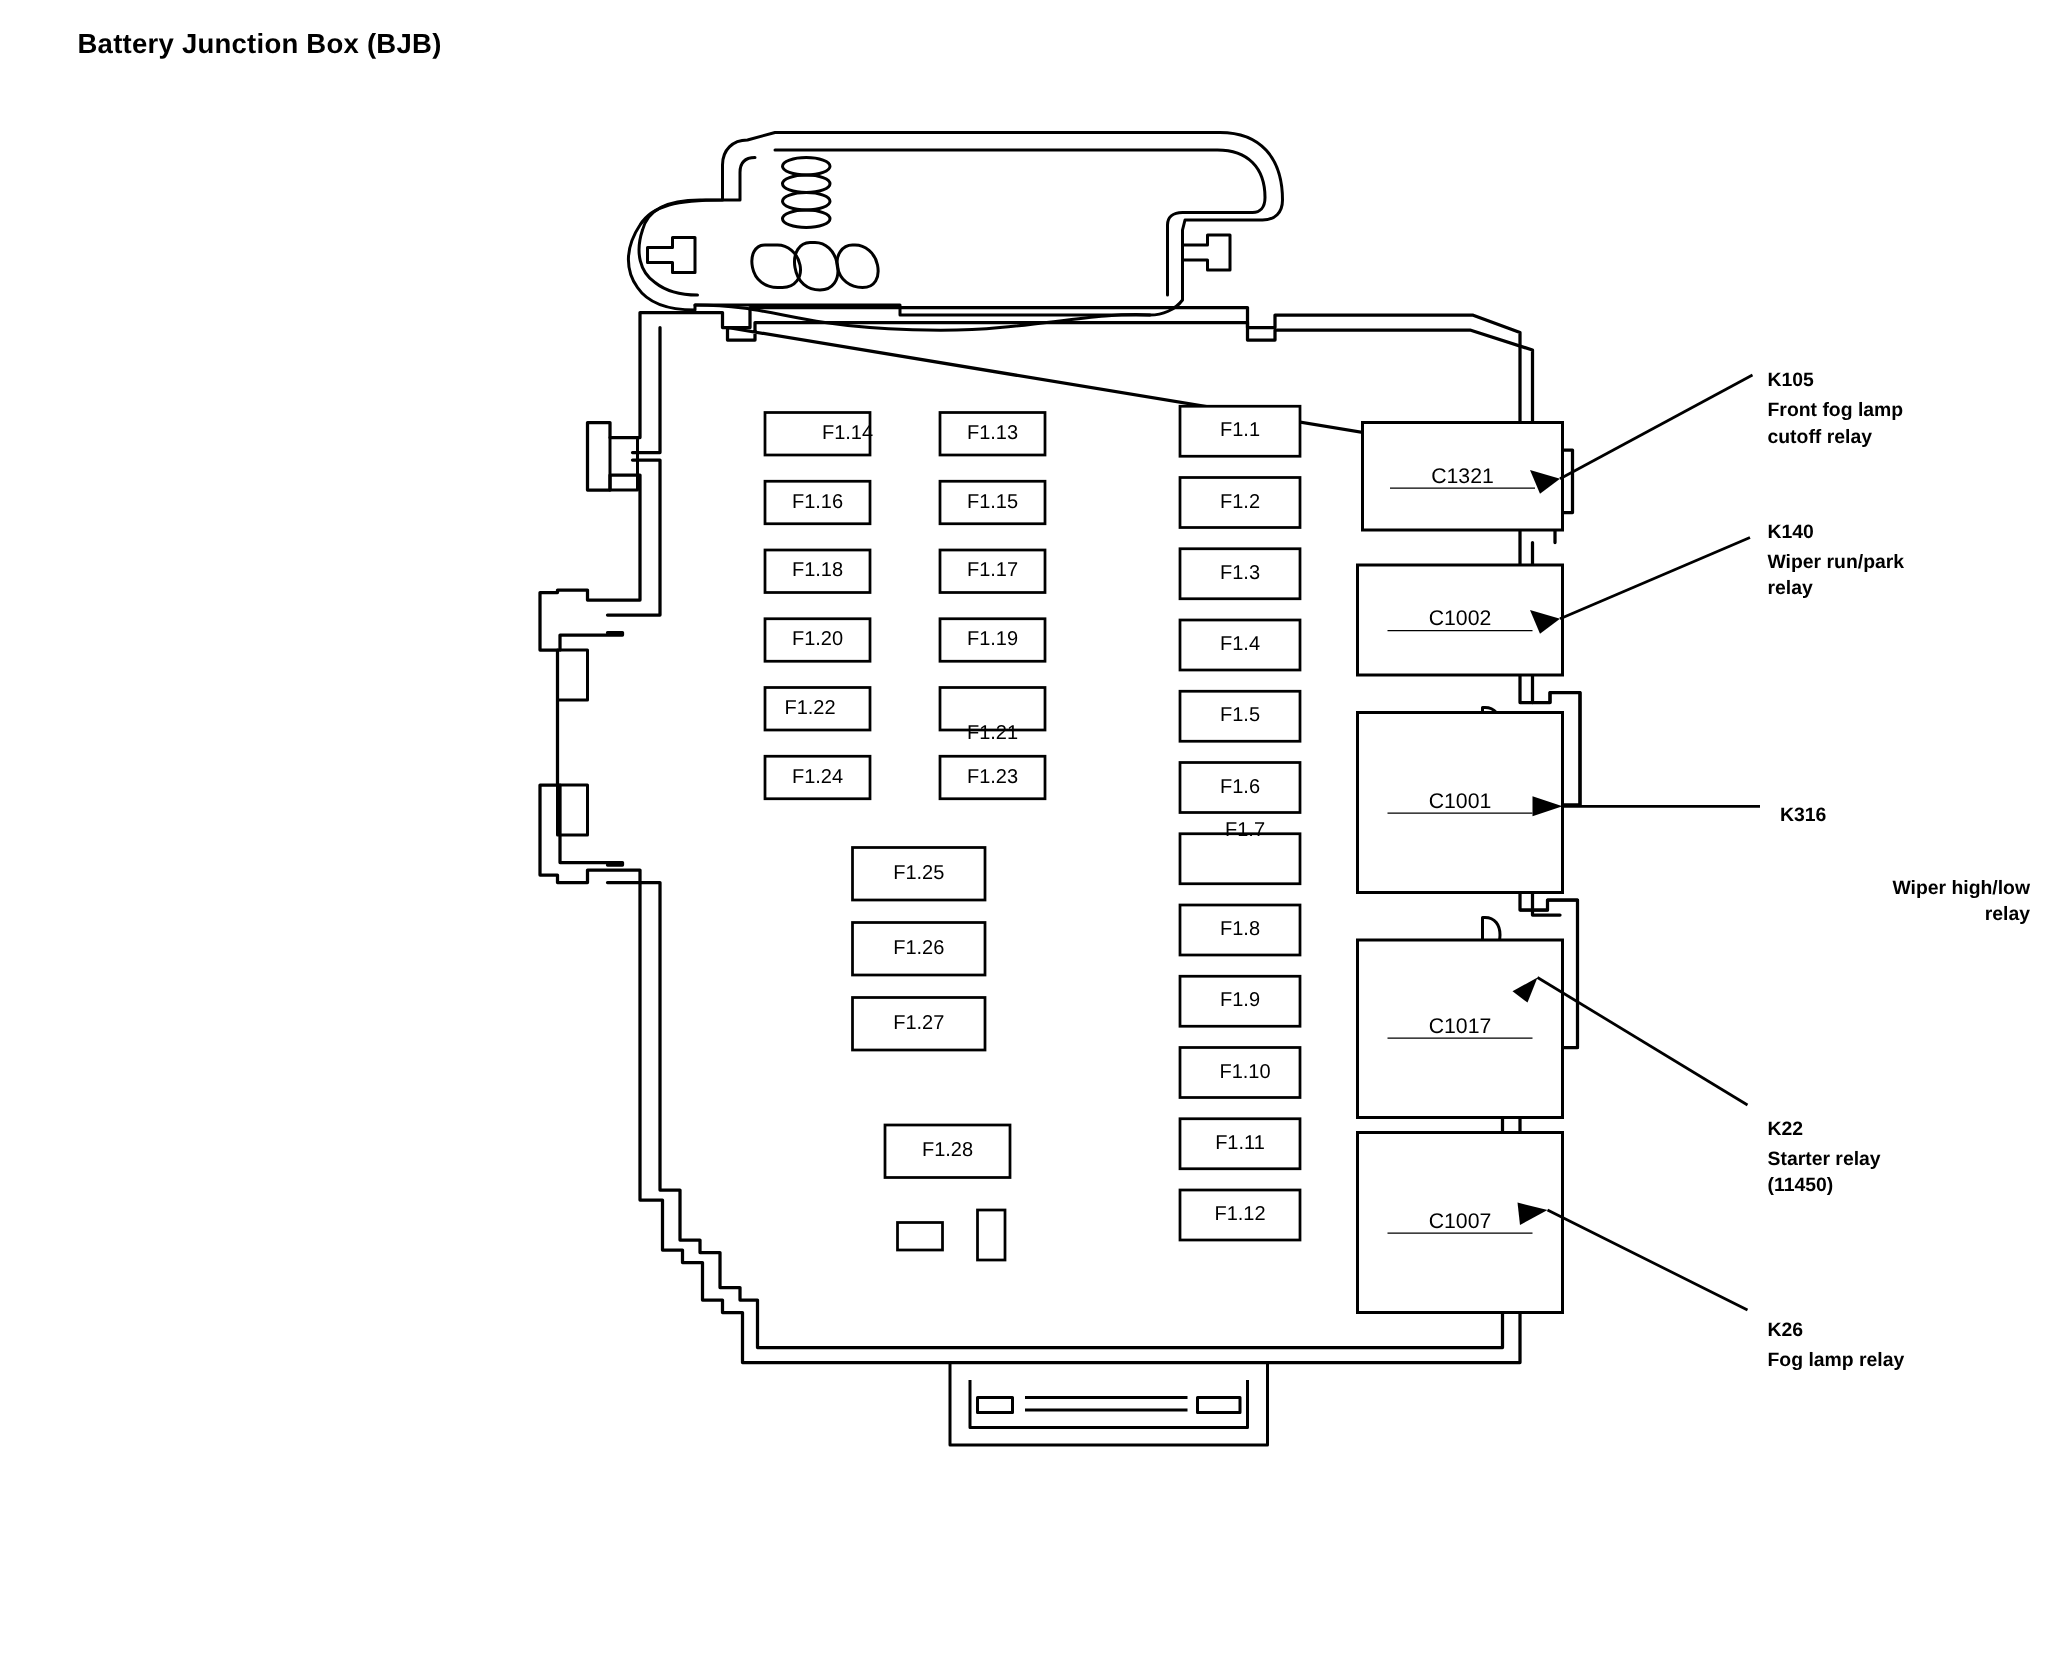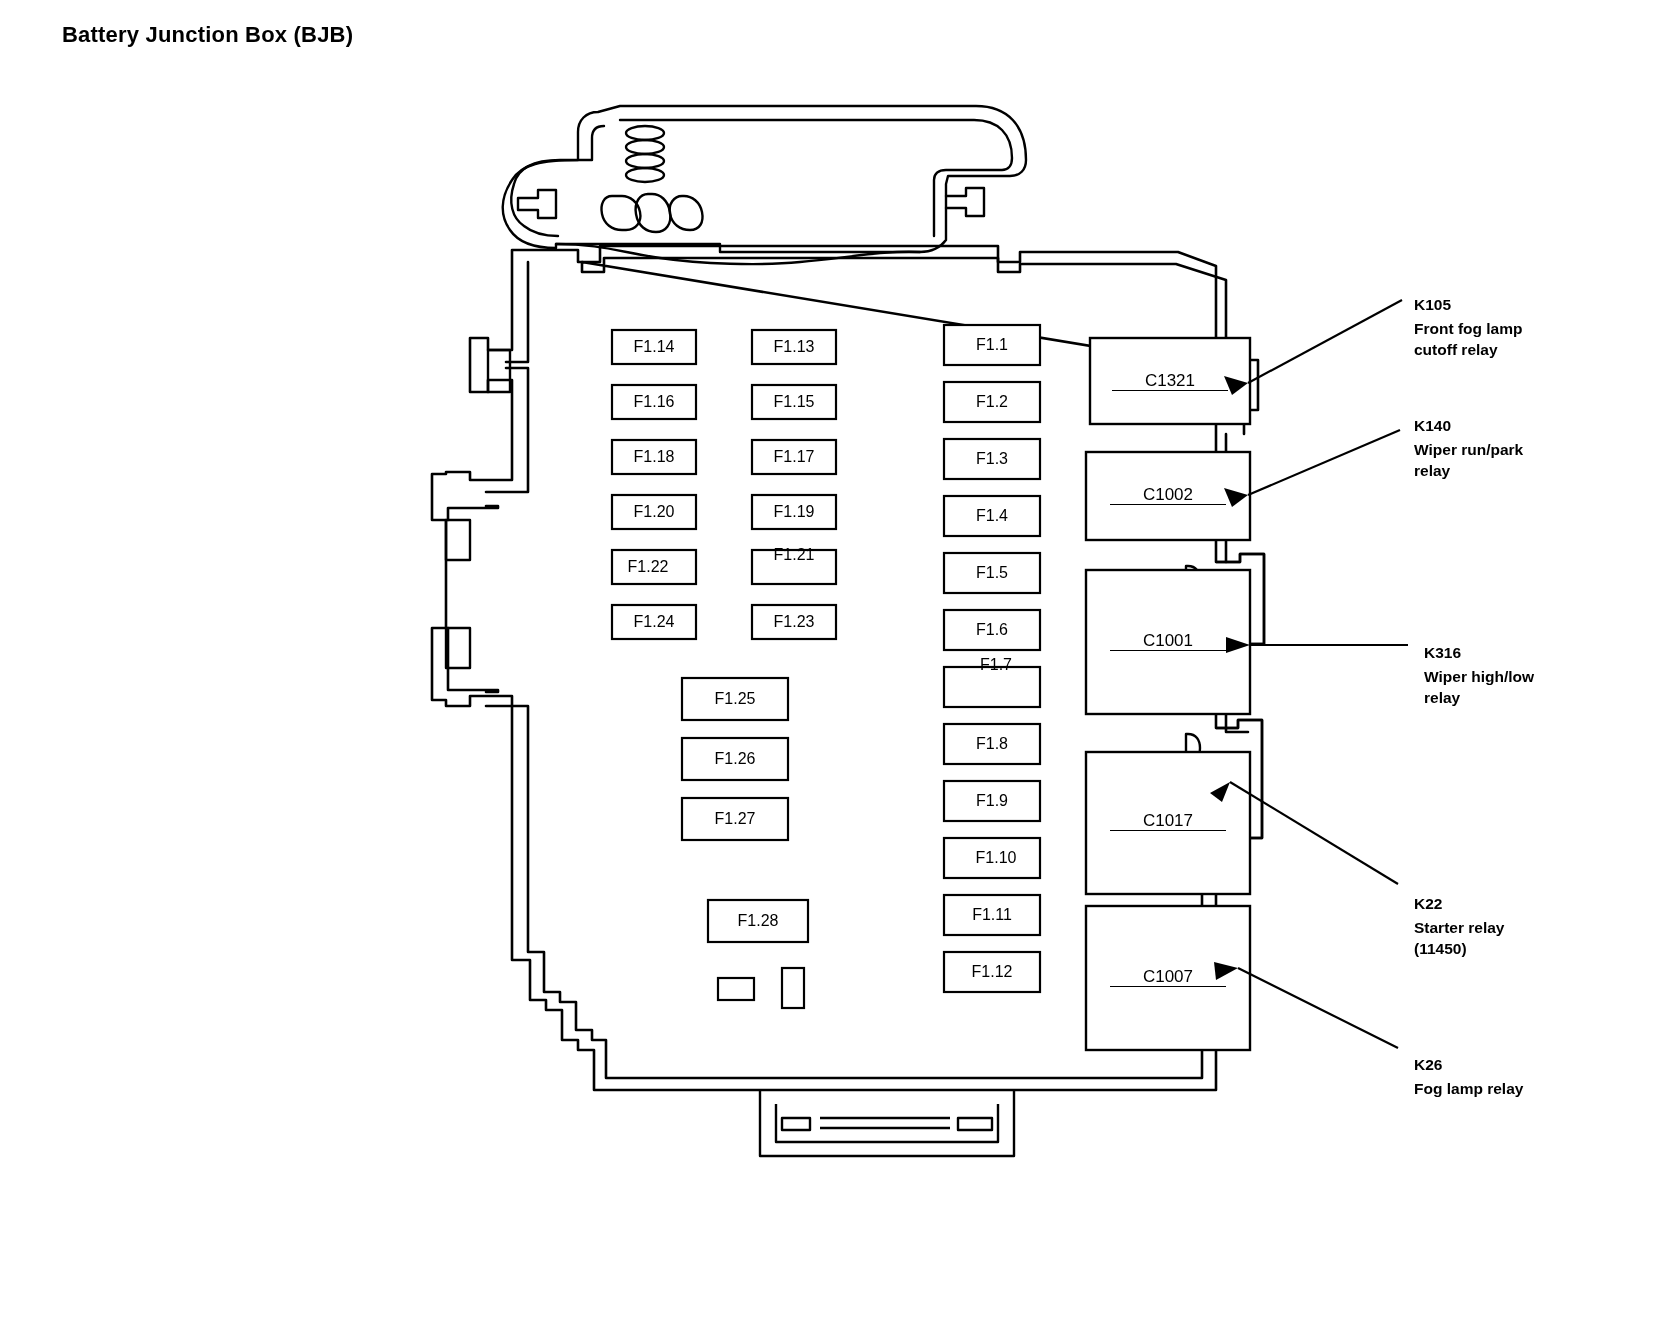--- a/index.html
+++ b/index.html
@@ -232,32 +232,32 @@
   </g>
   <g fill="#000" stroke="none">
     <polygon points="1248,383 1224,376 1232,395"></polygon>
     <polygon points="1248,495 1224,488 1232,507"></polygon>
     <polygon points="1250,645 1226,637 1226,653"></polygon>
     <polygon points="1230,782 1210,793 1222,802"></polygon>
     <polygon points="1238,968 1214,962 1216,980"></polygon>
   </g>
 </svg>
 
-<div class="fuse-label" style="left:612px; top:339px; width:84px;">F1.14</div>
+<div class="fuse-label" style="left:612px; top:339px; width:84px;padding-left:24px;">F1.14</div>
 <div class="fuse-label" style="left:612px; top:394px; width:84px;">F1.16</div>
 <div class="fuse-label" style="left:612px; top:449px; width:84px;">F1.18</div>
 <div class="fuse-label" style="left:612px; top:504px; width:84px;">F1.20</div>
 <div class="fuse-label" style="left:612px; top:559px; width:72px;">F1.22</div>
 <div class="fuse-label" style="left:612px; top:614px; width:84px;">F1.24</div>
 
 <div class="fuse-label" style="left:752px; top:339px; width:84px;">F1.13</div>
 <div class="fuse-label" style="left:752px; top:394px; width:84px;">F1.15</div>
 <div class="fuse-label" style="left:752px; top:449px; width:84px;">F1.17</div>
 <div class="fuse-label" style="left:752px; top:504px; width:84px;">F1.19</div>
-<div class="fuse-label" style="left:752px; top:547px; width:84px;">F1.21</div>
+<div class="fuse-label" style="left:752px; top:579px; width:84px;">F1.21</div>
 <div class="fuse-label" style="left:752px; top:614px; width:84px;">F1.23</div>
 
 <div class="fuse-label" style="left:682px; top:691px; width:106px;">F1.25</div>
 <div class="fuse-label" style="left:682px; top:751px; width:106px;">F1.26</div>
 <div class="fuse-label" style="left:682px; top:811px; width:106px;">F1.27</div>
 
 <div class="fuse-label" style="left:708px; top:913px; width:100px;">F1.28</div>
 
 <div class="fuse-label" style="left:944px; top:337px; width:96px;">F1.1</div>
 <div class="fuse-label" style="left:944px; top:394px; width:96px;">F1.2</div>
@@ -280,21 +280,21 @@
 
 <div class="callout" style="left:1414px; top:279px;">K105</div>
 <div class="callout" style="left:1414px; top:303px; width:200px;">Front fog lamp
 cutoff relay</div>
 
 <div class="callout" style="left:1414px; top:400px;">K140</div>
 <div class="callout" style="left:1414px; top:424px; width:200px;">Wiper run/park
 relay</div>
 
 <div class="callout" style="left:1424px; top:627px;">K316</div>
-<div class="callout" style="left:1424px; top:651px; width:200px;">Wiper high/low
+<div class="callout" style="left:1424px; top:685px; width:200px;text-align:right;">Wiper high/low
 relay</div>
 
 <div class="callout" style="left:1414px; top:878px;">K22</div>
 <div class="callout" style="left:1414px; top:902px; width:200px;">Starter relay
 (11450)</div>
 
 <div class="callout" style="left:1414px; top:1039px;">K26</div>
 <div class="callout" style="left:1414px; top:1063px; width:200px;">Fog lamp relay</div>
 
 </body></html>

